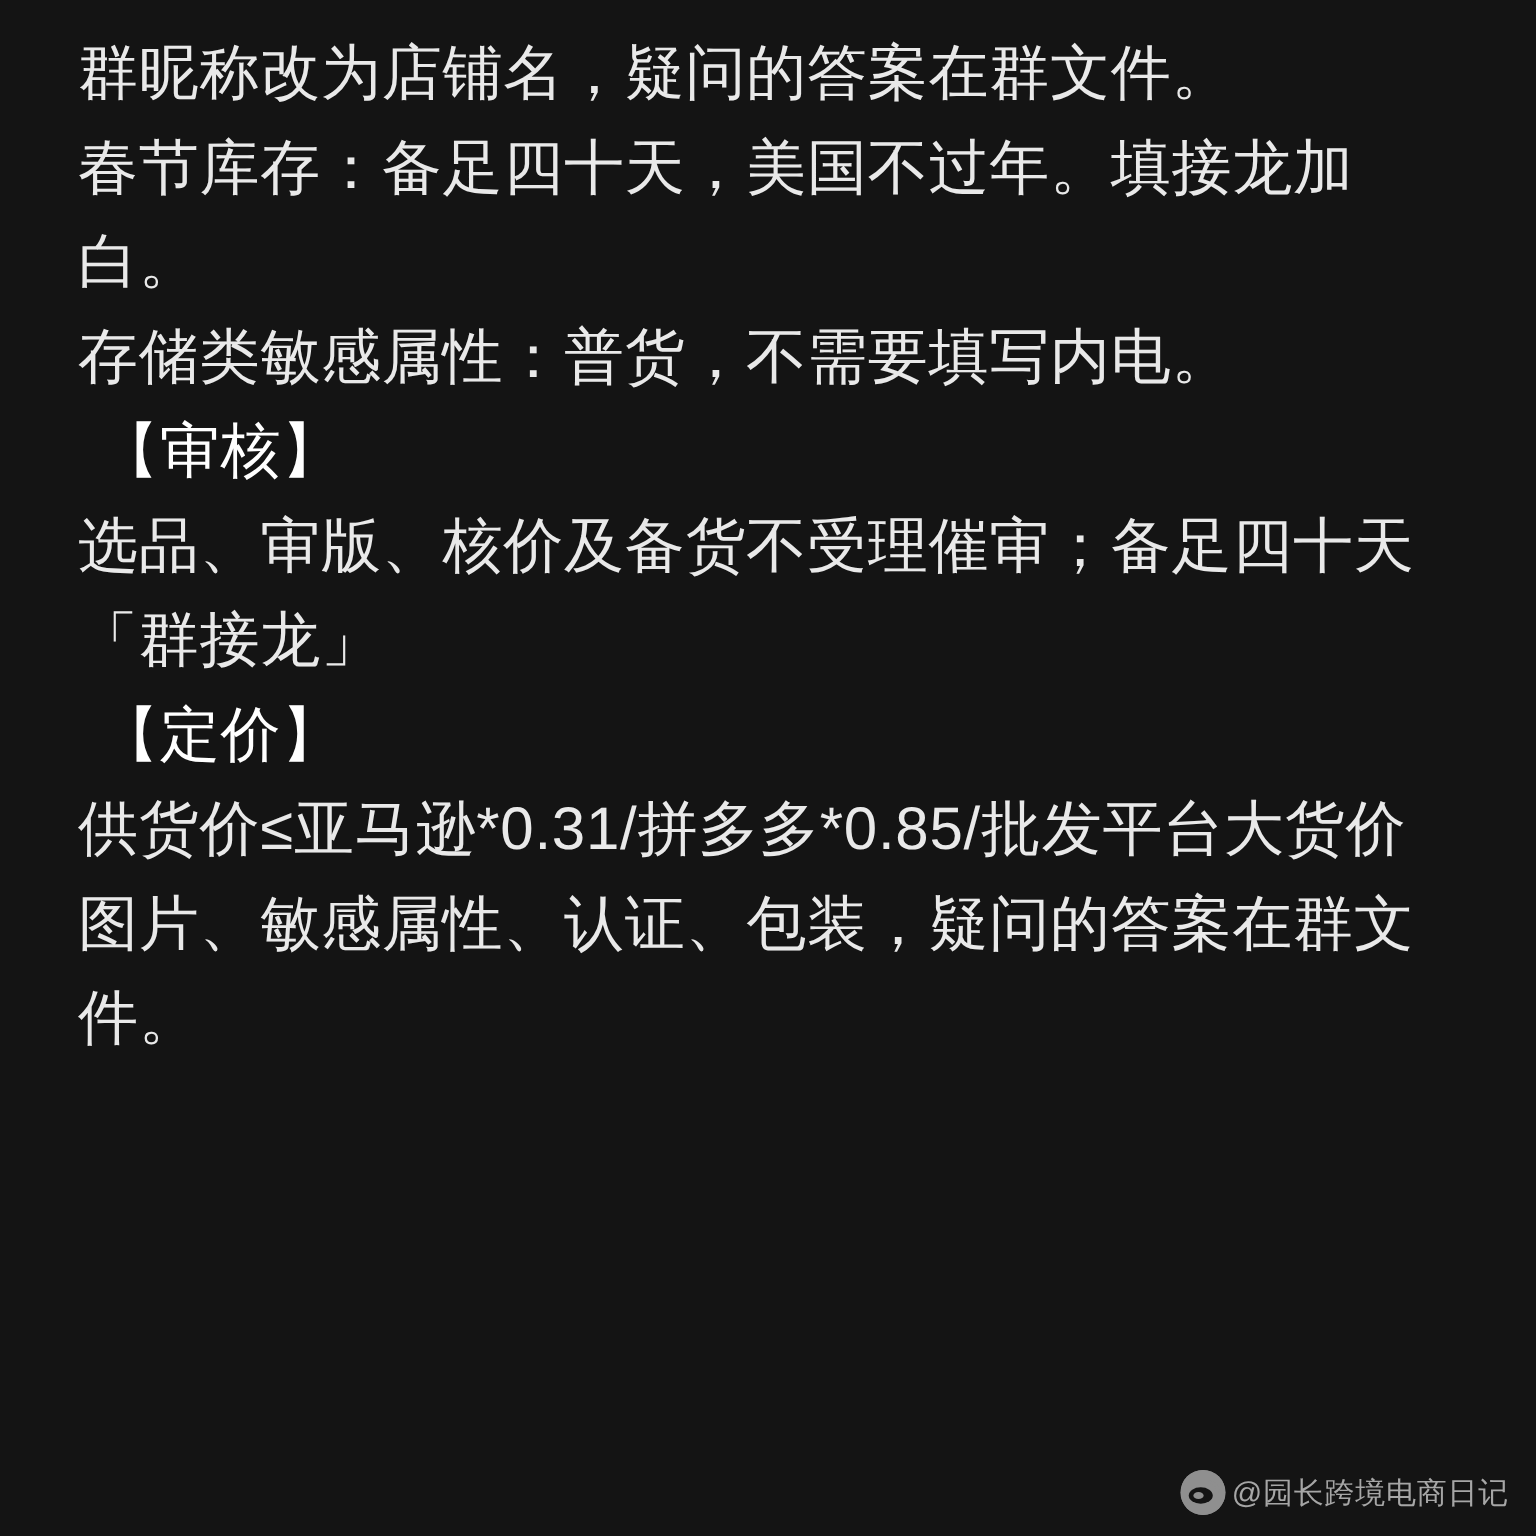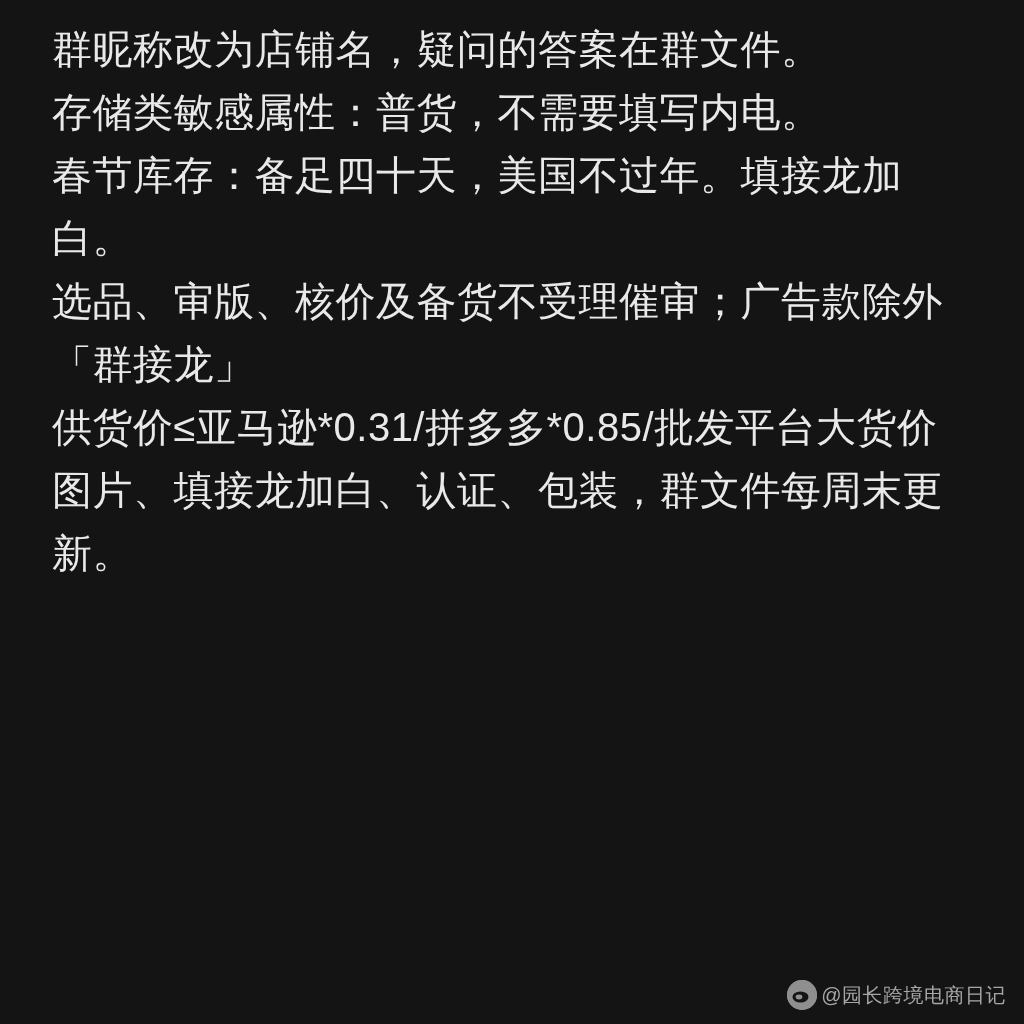--- a/index.html
+++ b/index.html
@@ -69,25 +69,27 @@
     color: #a6a6a6;
   }
 </style>
 </head>
 <body>
 
 <div class="page">
 
   <div class="content">
     <div class="line body-line">群昵称改为店铺名，疑问的答案在群文件。</div>
+    <div class="line body-line">春节库存：备足四十天，美国不过年。填接龙加白。</div>
     <div class="line body-line">存储类敏感属性：普货，不需要填写内电。</div>
-    <div class="line body-line">春节库存：备足四十天，美国不过年。填接龙加白。</div>
-    <div class="line body-line">选品、审版、核价及备货不受理催审；广告款除外「群接龙」</div>
+    <div class="line heading">【审核】</div>
+    <div class="line body-line">选品、审版、核价及备货不受理催审；备足四十天「群接龙」</div>
+    <div class="line heading">【定价】</div>
     <div class="line body-line">供货价≤亚马逊*0.31/拼多多*0.85/批发平台大货价</div>
-    <div class="line body-line">图片、填接龙加白、认证、包装，群文件每周末更新。</div>
+    <div class="line body-line">图片、敏感属性、认证、包装，疑问的答案在群文件。</div>
   </div>
 
   <div class="watermark">
     <span class="wb-logo">
       <svg width="30" height="30" viewBox="0 0 30 30" aria-hidden="true">
         <circle cx="15" cy="15" r="15" fill="#8f8f8f"></circle>
         <ellipse cx="13.5" cy="17" rx="8" ry="5.5" fill="#141414"></ellipse>
         <ellipse cx="12" cy="17" rx="3.4" ry="2.4" fill="#8f8f8f"></ellipse>
         <path d="M19.5 8.2c3.2 0 5.6 2.5 5.2 5.6" stroke="#8f8f8f" stroke-width="2" fill="none" stroke-linecap="round"></path>
       </svg>

